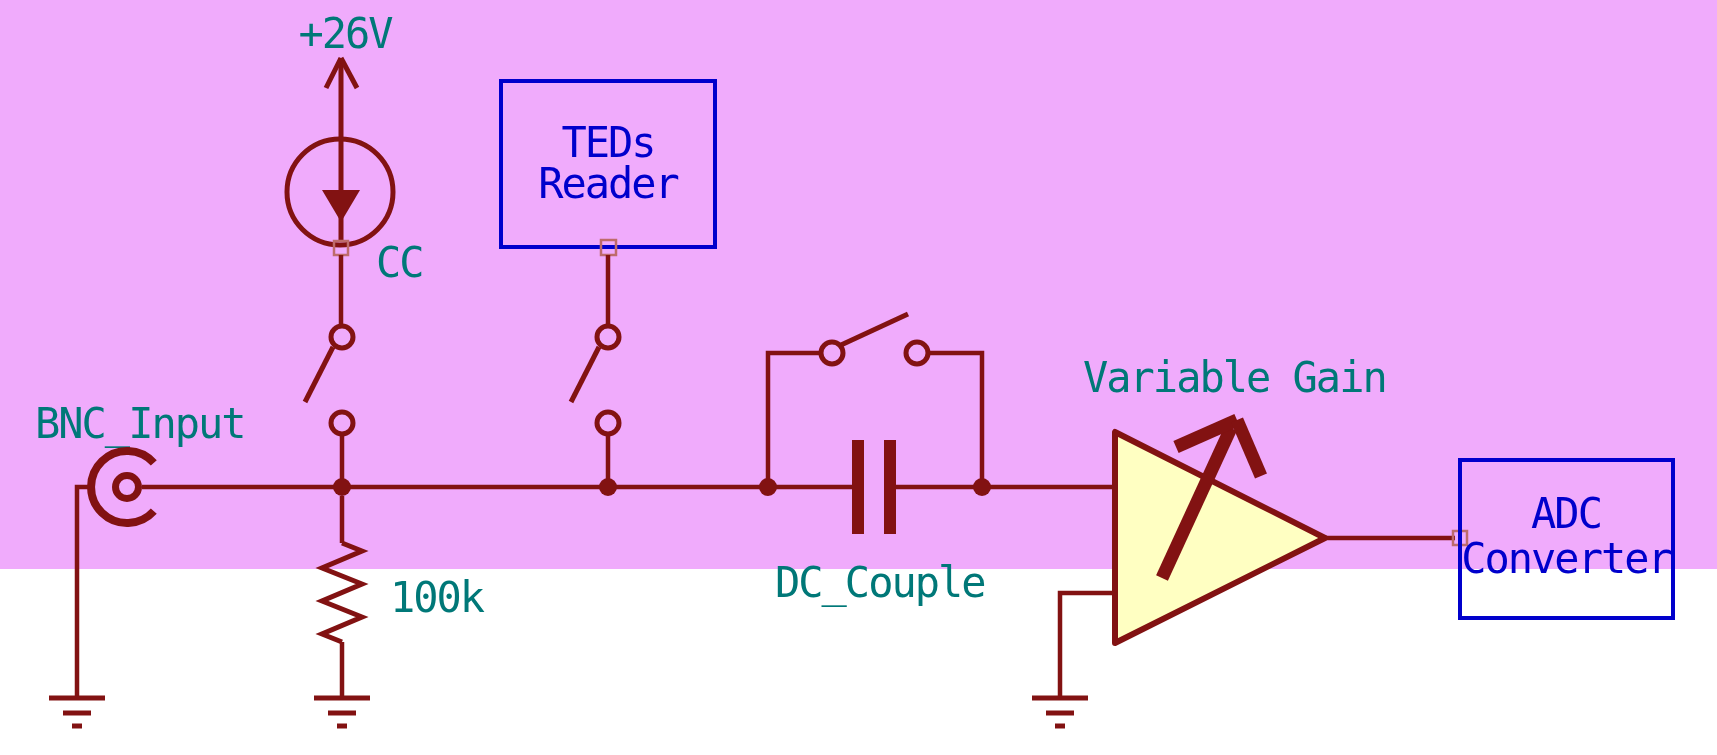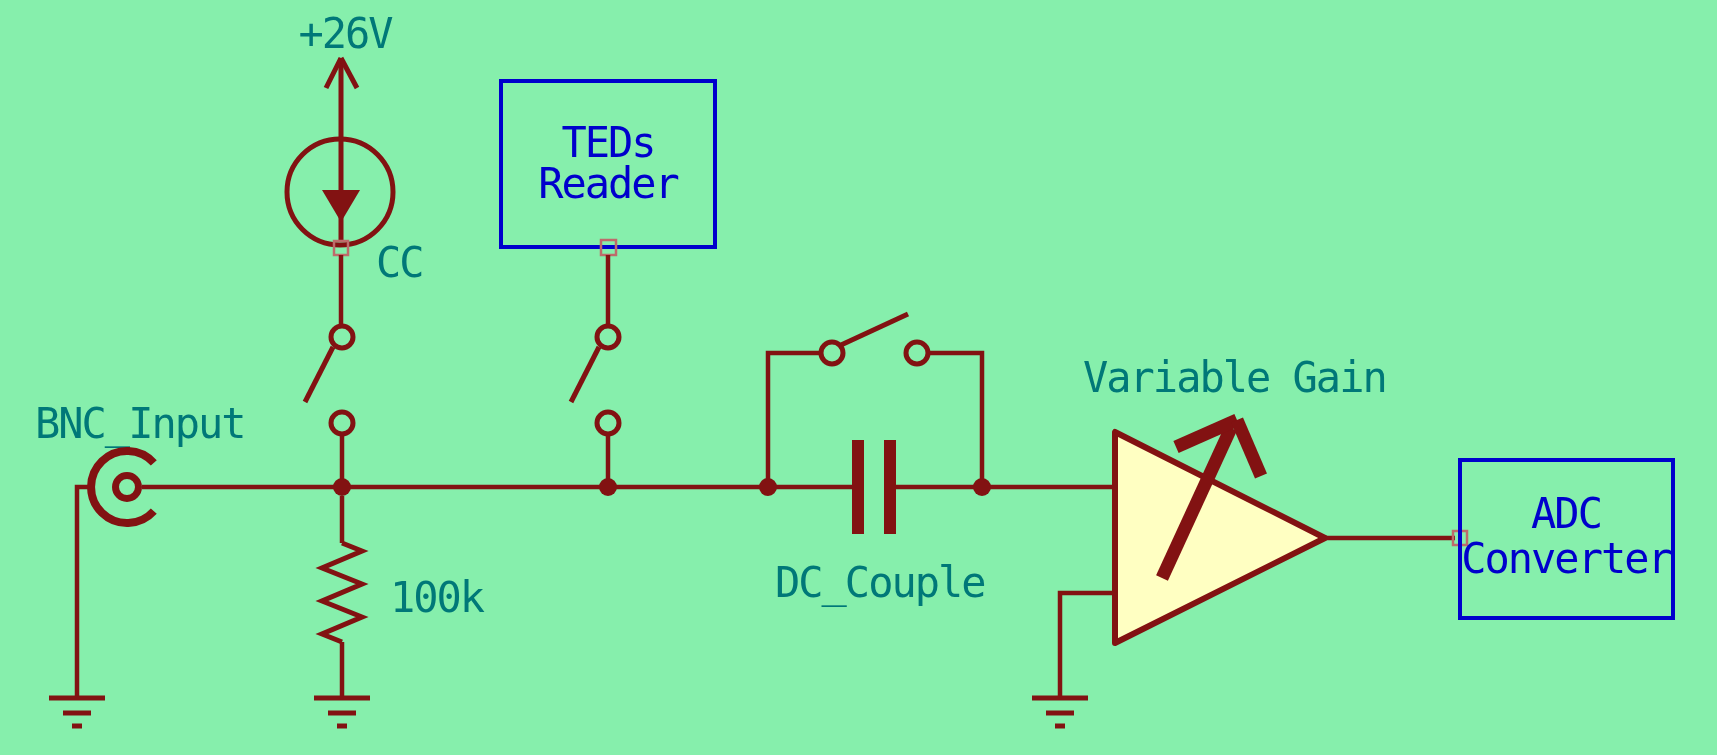--- a/index.html
+++ b/index.html
@@ -6,22 +6,22 @@
     margin: 0;
     padding: 0;
     background: #ffffff;
     width: 1717px;
     height: 755px;
     overflow: hidden;
   }
   #stage {
     position: relative;
     width: 1717px;
-    height: 755px;
-    background: #86efac;
+    height: 569px;
+    background: #f0abfc;
   }
   svg { display: block; }
 
   .wire       { stroke: var(--wire, #821212); stroke-width: 4.5; fill: none; }
   .sym        { stroke: var(--wire, #821212); stroke-width: 5;   fill: none; }
   .sym-thick  { stroke: var(--wire, #821212); stroke-width: 8;   fill: none; }
   .sym-fill   { fill: var(--wire, #821212);   stroke: none; }
   .junction   { fill: var(--wire, #821212);   stroke: none; }
   .pin-square { stroke: var(--pin, #be6b6b);  stroke-width: 2.5; fill: none; }
   .blue-box   { stroke: var(--box, #0000cc);  stroke-width: 4;   fill: none; }

